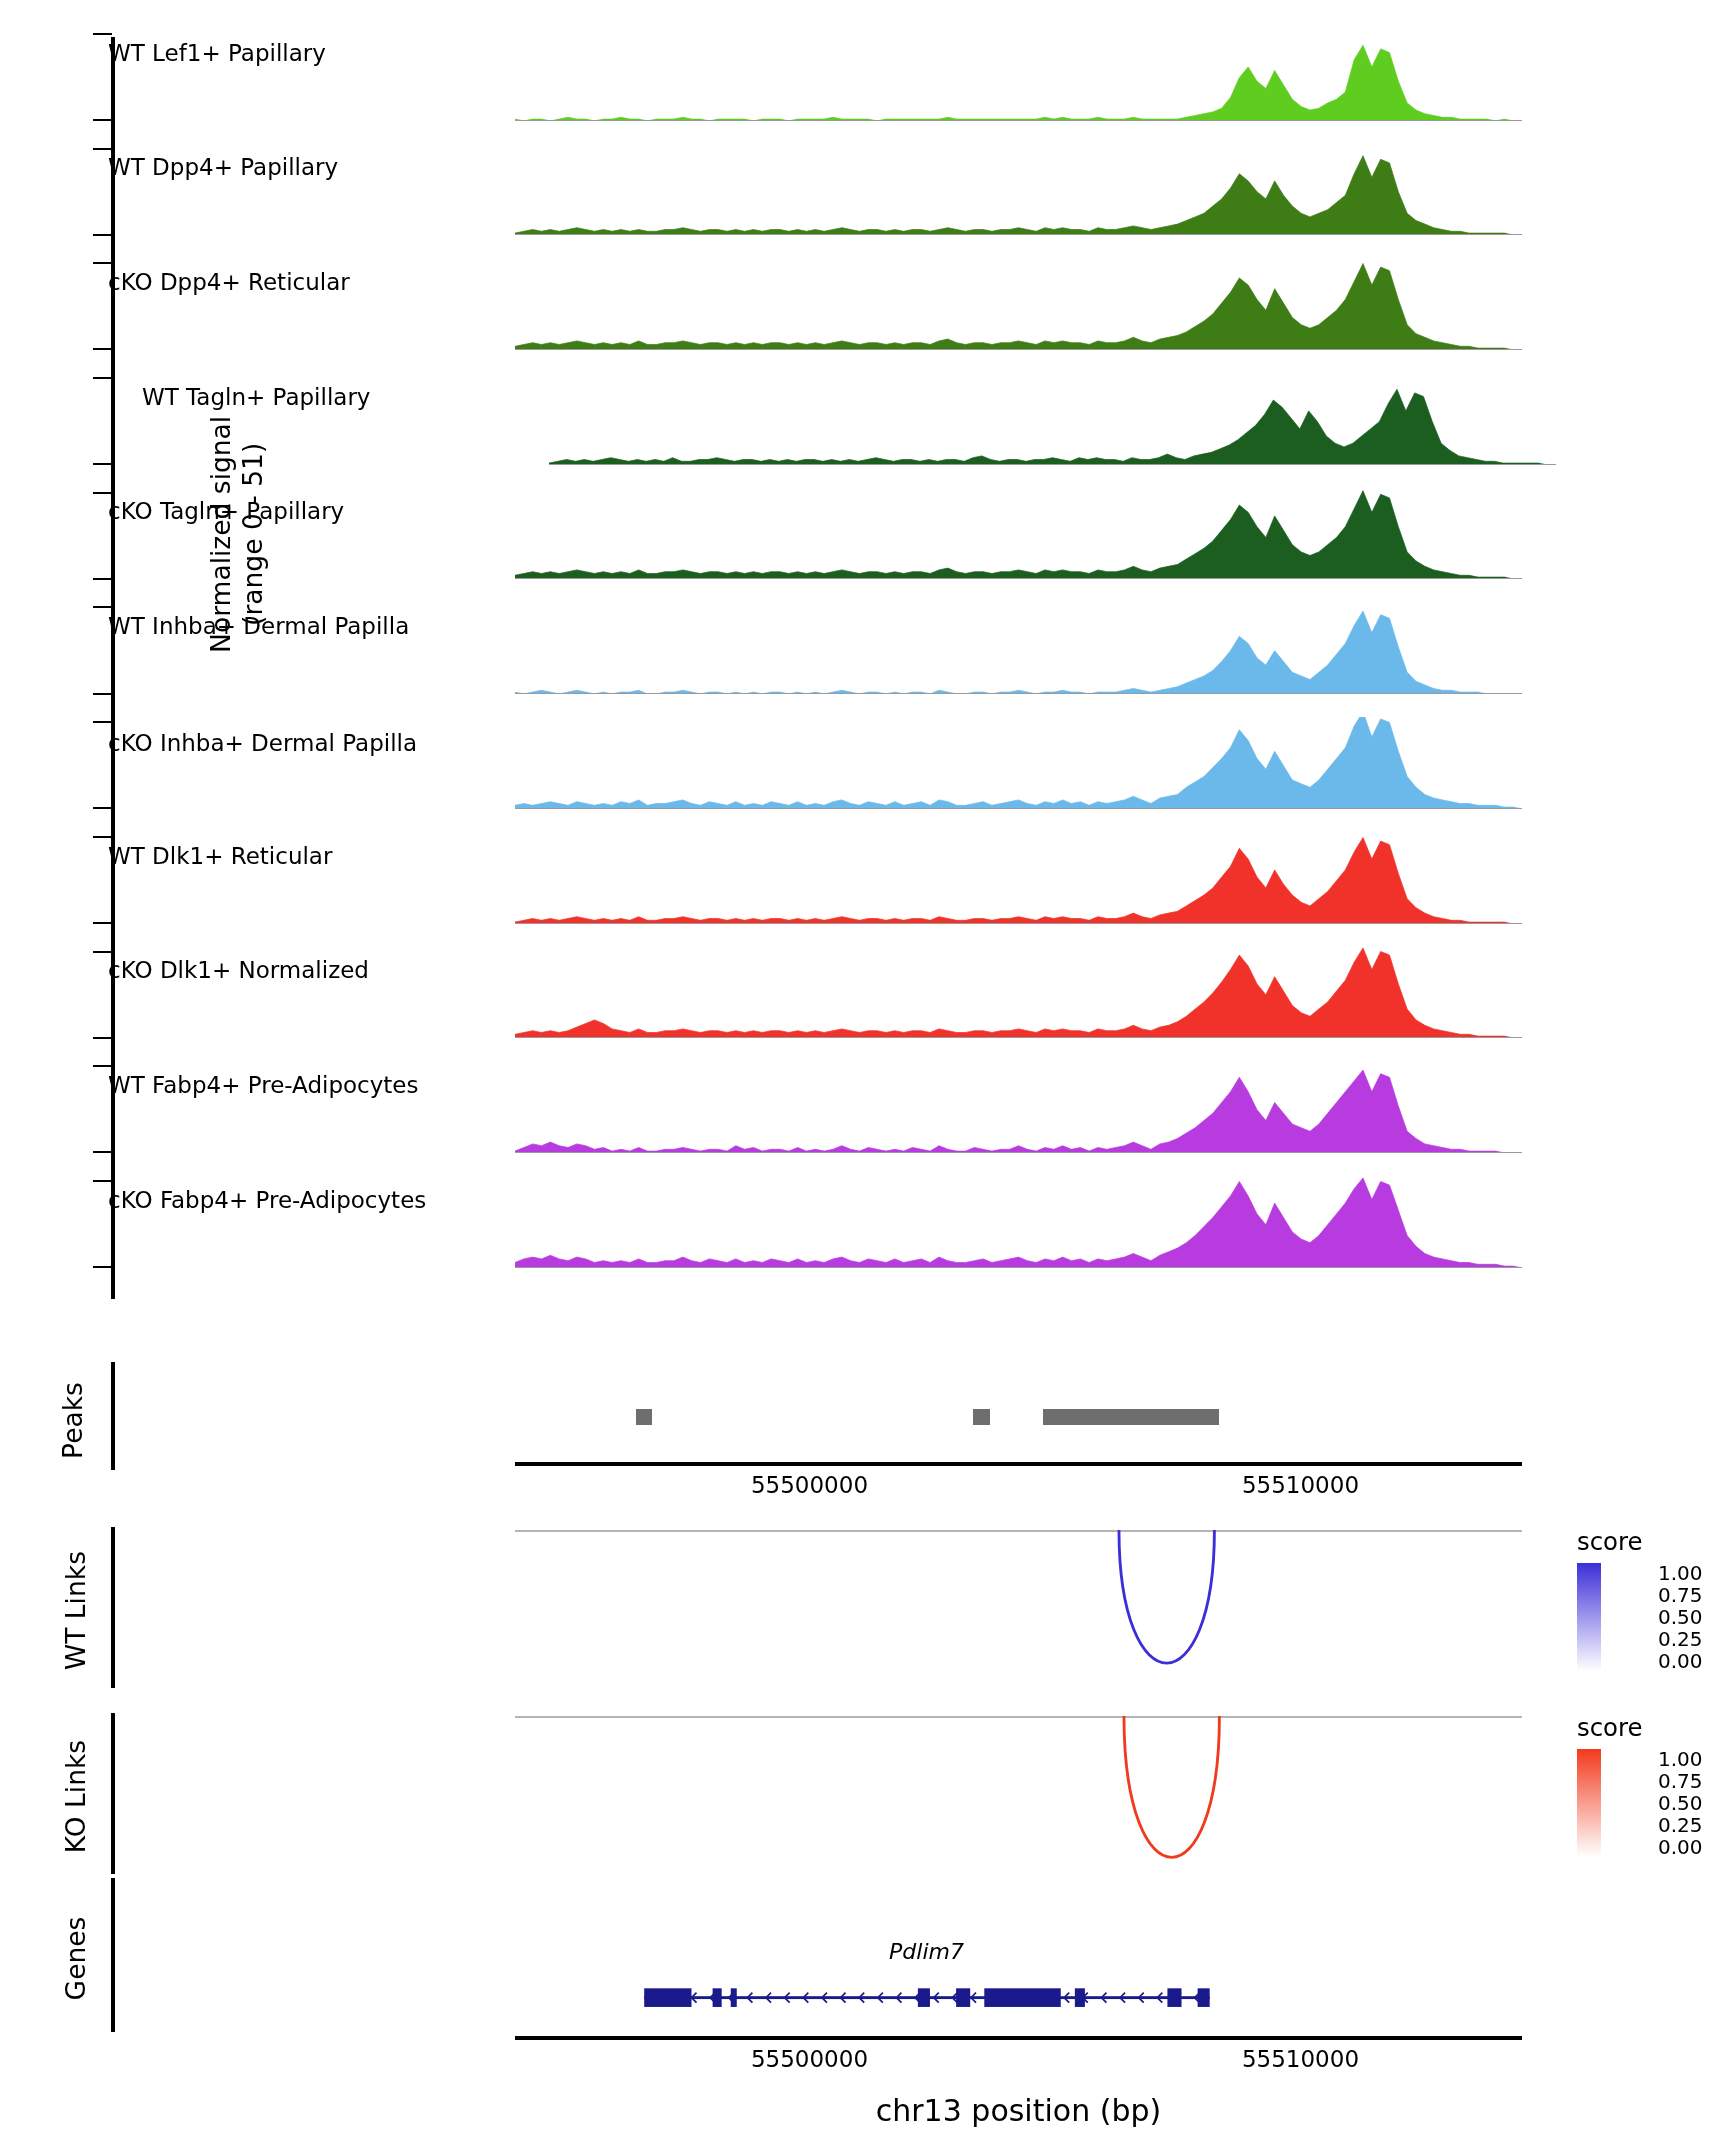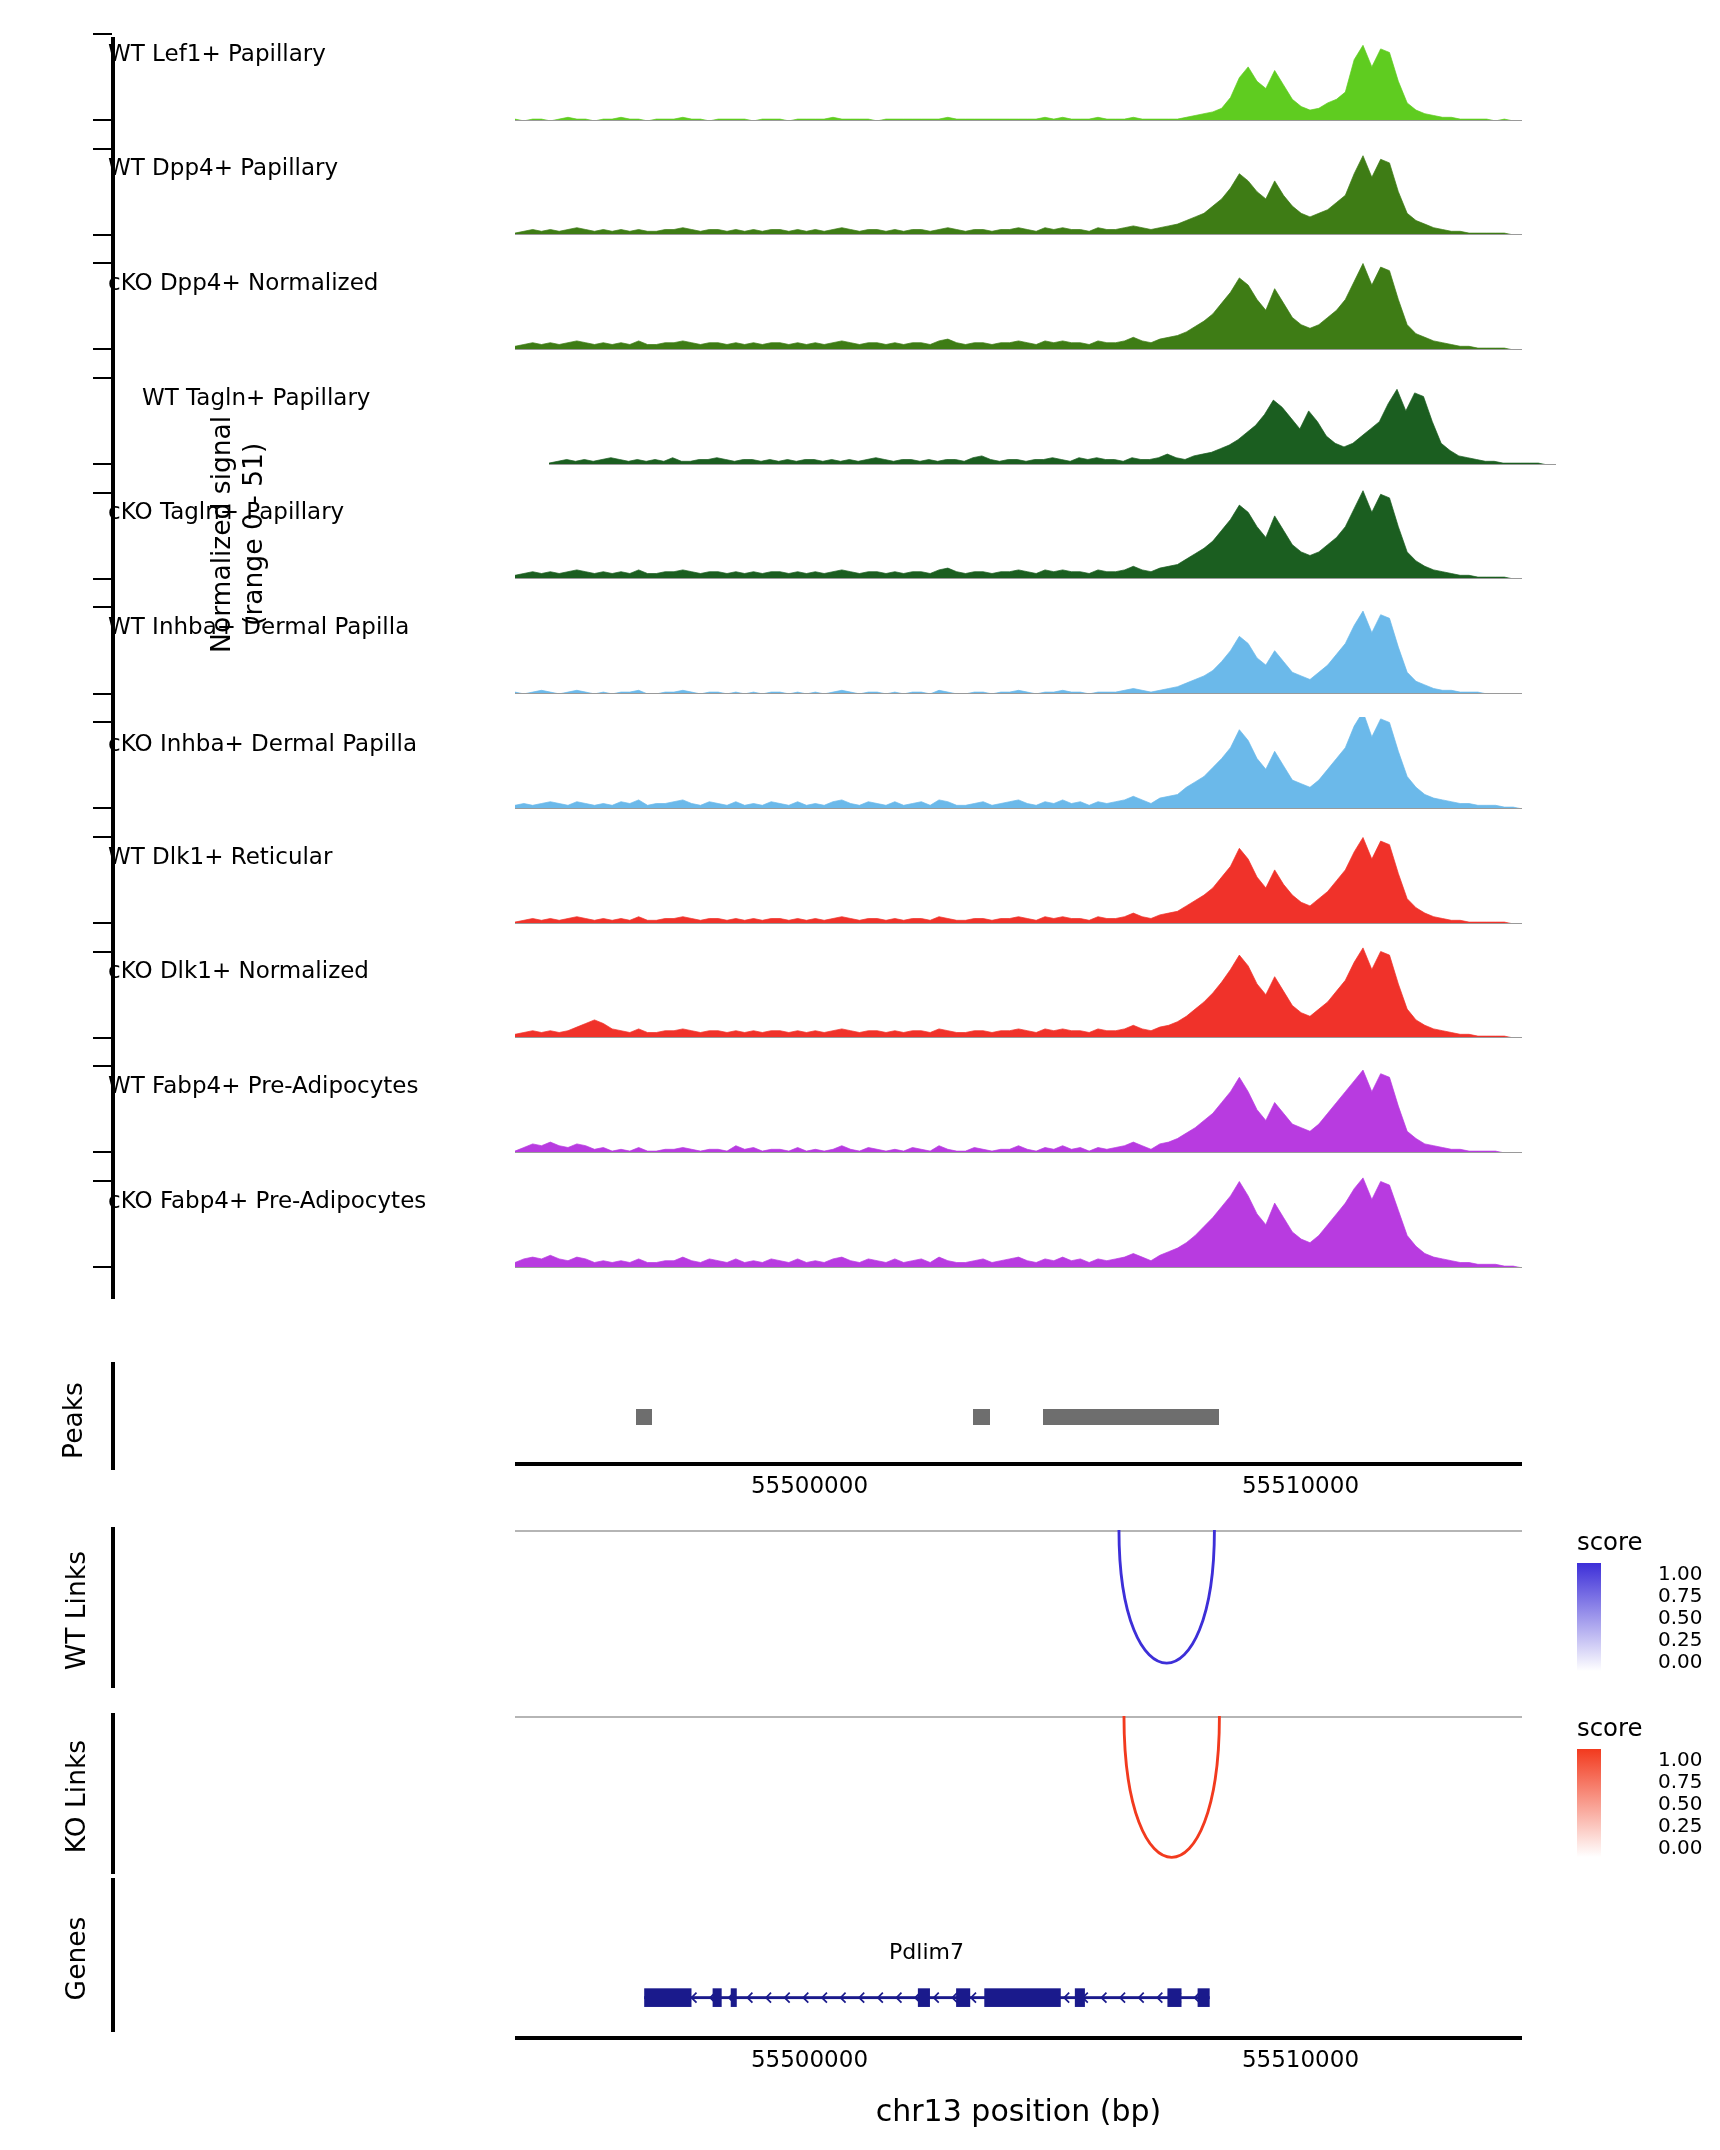--- a/index.html
+++ b/index.html
@@ -253,21 +253,21 @@
           <div class="track-baseline" style="top: 91px;"></div>
         </div>
         <div class="track-row" style="top: 143px;">
           <div class="track-label" style="top: 11px;">WT Dpp4+ Papillary</div>
           <svg width="1007" height="92" class="track-svg" style="position: absolute; left: 515px; top: 0px;" viewBox="0 0 1404 128">
             <path d="M 0 128 L 0.00 125.49 L 12.32 122.98 L 24.63 120.47 L 36.95 122.98 L 49.26 120.47 L 61.58 122.98 L 73.89 120.47 L 86.21 117.96 L 98.53 120.47 L 110.84 122.98 L 123.16 120.47 L 135.47 122.98 L 147.79 120.47 L 160.11 122.98 L 172.42 120.47 L 184.74 122.98 L 197.05 122.98 L 209.37 120.47 L 221.68 120.47 L 234.00 117.96 L 246.32 120.47 L 258.63 122.98 L 270.95 120.47 L 283.26 120.47 L 295.58 122.98 L 307.89 120.47 L 320.21 122.98 L 332.53 120.47 L 344.84 122.98 L 357.16 120.47 L 369.47 120.47 L 381.79 122.98 L 394.11 120.47 L 406.42 122.98 L 418.74 120.47 L 431.05 122.98 L 443.37 120.47 L 455.68 117.96 L 468.00 120.47 L 480.32 122.98 L 492.63 120.47 L 504.95 120.47 L 517.26 122.98 L 529.58 120.47 L 541.89 122.98 L 554.21 120.47 L 566.53 120.47 L 578.84 122.98 L 591.16 120.47 L 603.47 117.96 L 615.79 120.47 L 628.11 122.98 L 640.42 120.47 L 652.74 120.47 L 665.05 122.98 L 677.37 120.47 L 689.68 120.47 L 702.00 117.96 L 714.32 120.47 L 726.63 122.98 L 738.95 117.96 L 751.26 120.47 L 763.58 117.96 L 775.89 120.47 L 788.21 120.47 L 800.53 122.98 L 812.84 117.96 L 825.16 120.47 L 837.47 120.47 L 849.79 117.96 L 862.11 115.45 L 874.42 117.96 L 886.74 120.47 L 899.05 117.96 L 911.37 115.45 L 923.68 112.94 L 936.00 107.92 L 948.32 102.90 L 960.63 97.88 L 972.95 87.84 L 985.26 77.80 L 997.58 62.75 L 1009.89 42.67 L 1022.21 52.71 L 1034.53 67.76 L 1046.84 77.80 L 1059.16 52.71 L 1071.47 72.78 L 1083.79 87.84 L 1096.11 97.88 L 1108.42 102.90 L 1120.74 97.88 L 1133.05 92.86 L 1145.37 82.82 L 1157.68 72.78 L 1170.00 42.67 L 1182.32 17.57 L 1194.63 47.69 L 1206.95 22.59 L 1219.26 27.61 L 1231.58 67.76 L 1243.89 97.88 L 1256.21 107.92 L 1268.53 112.94 L 1280.84 117.96 L 1293.16 120.47 L 1305.47 122.98 L 1317.79 122.98 L 1330.11 125.49 L 1342.42 125.49 L 1354.74 125.49 L 1367.05 125.49 L 1379.37 125.49 L 1391.68 128.00 L 1404.00 128.00 L 1404 128 Z" fill="#3E7C15" stroke="#3E7C15" stroke-width="1"></path>
           </svg>
           <div class="track-baseline" style="top: 91px;"></div>
         </div>
         <div class="track-row" style="top: 258px;">
-          <div class="track-label" style="top: 11px;">cKO Dpp4+ Normalized</div>
+          <div class="track-label" style="top: 11px;">cKO Dpp4+ Reticular</div>
           <svg width="1007" height="92" class="track-svg" style="position: absolute; left: 515px; top: 0px;" viewBox="0 0 1404 128">
             <path d="M 0 128 L 0.00 122.98 L 12.32 120.47 L 24.63 117.96 L 36.95 120.47 L 49.26 117.96 L 61.58 120.47 L 73.89 117.96 L 86.21 115.45 L 98.53 117.96 L 110.84 120.47 L 123.16 117.96 L 135.47 120.47 L 147.79 117.96 L 160.11 120.47 L 172.42 115.45 L 184.74 120.47 L 197.05 120.47 L 209.37 117.96 L 221.68 117.96 L 234.00 115.45 L 246.32 117.96 L 258.63 120.47 L 270.95 117.96 L 283.26 117.96 L 295.58 120.47 L 307.89 117.96 L 320.21 120.47 L 332.53 117.96 L 344.84 120.47 L 357.16 117.96 L 369.47 117.96 L 381.79 120.47 L 394.11 117.96 L 406.42 120.47 L 418.74 117.96 L 431.05 120.47 L 443.37 117.96 L 455.68 115.45 L 468.00 117.96 L 480.32 120.47 L 492.63 117.96 L 504.95 117.96 L 517.26 120.47 L 529.58 117.96 L 541.89 120.47 L 554.21 117.96 L 566.53 117.96 L 578.84 120.47 L 591.16 115.45 L 603.47 112.94 L 615.79 117.96 L 628.11 120.47 L 640.42 117.96 L 652.74 117.96 L 665.05 120.47 L 677.37 117.96 L 689.68 117.96 L 702.00 115.45 L 714.32 117.96 L 726.63 120.47 L 738.95 115.45 L 751.26 117.96 L 763.58 115.45 L 775.89 117.96 L 788.21 117.96 L 800.53 120.47 L 812.84 115.45 L 825.16 117.96 L 837.47 117.96 L 849.79 115.45 L 862.11 110.43 L 874.42 115.45 L 886.74 117.96 L 899.05 112.94 L 911.37 110.43 L 923.68 107.92 L 936.00 102.90 L 948.32 95.37 L 960.63 87.84 L 972.95 77.80 L 985.26 62.75 L 997.58 47.69 L 1009.89 27.61 L 1022.21 37.65 L 1034.53 57.73 L 1046.84 72.78 L 1059.16 42.67 L 1071.47 62.75 L 1083.79 82.82 L 1096.11 92.86 L 1108.42 97.88 L 1120.74 92.86 L 1133.05 82.82 L 1145.37 72.78 L 1157.68 57.73 L 1170.00 32.63 L 1182.32 7.53 L 1194.63 37.65 L 1206.95 12.55 L 1219.26 17.57 L 1231.58 57.73 L 1243.89 92.86 L 1256.21 105.41 L 1268.53 110.43 L 1280.84 115.45 L 1293.16 117.96 L 1305.47 120.47 L 1317.79 122.98 L 1330.11 122.98 L 1342.42 125.49 L 1354.74 125.49 L 1367.05 125.49 L 1379.37 125.49 L 1391.68 128.00 L 1404.00 128.00 L 1404 128 Z" fill="#3E7C15" stroke="#3E7C15" stroke-width="1"></path>
           </svg>
           <div class="track-baseline" style="top: 91px;"></div>
         </div>
         <div class="track-row" style="top: 373px; margin-left: 34px;">
           <div class="track-label" style="top: 11px;">WT Tagln+ Papillary</div>
           <svg width="1007" height="92" class="track-svg" style="position: absolute; left: 515px; top: 0px;" viewBox="0 0 1404 128">
             <path d="M 0 128 L 0.00 125.49 L 12.32 122.98 L 24.63 120.47 L 36.95 122.98 L 49.26 120.47 L 61.58 122.98 L 73.89 120.47 L 86.21 117.96 L 98.53 120.47 L 110.84 122.98 L 123.16 120.47 L 135.47 122.98 L 147.79 120.47 L 160.11 122.98 L 172.42 117.96 L 184.74 122.98 L 197.05 122.98 L 209.37 120.47 L 221.68 120.47 L 234.00 117.96 L 246.32 120.47 L 258.63 122.98 L 270.95 120.47 L 283.26 120.47 L 295.58 122.98 L 307.89 120.47 L 320.21 122.98 L 332.53 120.47 L 344.84 122.98 L 357.16 120.47 L 369.47 120.47 L 381.79 122.98 L 394.11 120.47 L 406.42 122.98 L 418.74 120.47 L 431.05 122.98 L 443.37 120.47 L 455.68 117.96 L 468.00 120.47 L 480.32 122.98 L 492.63 120.47 L 504.95 120.47 L 517.26 122.98 L 529.58 120.47 L 541.89 122.98 L 554.21 120.47 L 566.53 120.47 L 578.84 122.98 L 591.16 117.96 L 603.47 115.45 L 615.79 120.47 L 628.11 122.98 L 640.42 120.47 L 652.74 120.47 L 665.05 122.98 L 677.37 120.47 L 689.68 120.47 L 702.00 117.96 L 714.32 120.47 L 726.63 122.98 L 738.95 117.96 L 751.26 120.47 L 763.58 117.96 L 775.89 120.47 L 788.21 120.47 L 800.53 122.98 L 812.84 117.96 L 825.16 120.47 L 837.47 120.47 L 849.79 117.96 L 862.11 112.94 L 874.42 117.96 L 886.74 120.47 L 899.05 115.45 L 911.37 112.94 L 923.68 110.43 L 936.00 105.41 L 948.32 100.39 L 960.63 92.86 L 972.95 82.82 L 985.26 72.78 L 997.58 57.73 L 1009.89 37.65 L 1022.21 47.69 L 1034.53 62.75 L 1046.84 77.80 L 1059.16 52.71 L 1071.47 67.76 L 1083.79 87.84 L 1096.11 97.88 L 1108.42 102.90 L 1120.74 97.88 L 1133.05 87.84 L 1145.37 77.80 L 1157.68 67.76 L 1170.00 42.67 L 1182.32 22.59 L 1194.63 52.71 L 1206.95 27.61 L 1219.26 32.63 L 1231.58 67.76 L 1243.89 97.88 L 1256.21 107.92 L 1268.53 115.45 L 1280.84 117.96 L 1293.16 120.47 L 1305.47 122.98 L 1317.79 122.98 L 1330.11 125.49 L 1342.42 125.49 L 1354.74 125.49 L 1367.05 125.49 L 1379.37 125.49 L 1391.68 128.00 L 1404.00 128.00 L 1404 128 Z" fill="#1B5E20" stroke="#1B5E20" stroke-width="1"></path>
           </svg>
@@ -383,21 +383,21 @@
           <div class="legend-tick">0.25</div>
           <div class="legend-tick">0.00</div>
         </div>
       </div>
     </div>
   </div>
 
   <div id="genes-block">
     <div class="block-label" style="left:-14.3px; top:72px; width:179px; text-align:center; transform:rotate(-90deg); transform-origin:center center;">Genes</div>
     <div class="vbar" style="left:111px; top:7.2px; height:154px;"></div>
-    <div class="gene-name" id="gene-name" style="left: 783px; top: 68px;">Pdlim7</div>
+    <div class="gene-name" id="gene-name" style="left: 783px; top: 68px; font-style: italic;">Pdlim7</div>
     <svg id="gene-model-svg" style="position:absolute; left:515px; top:108px;" width="1007" height="43" viewBox="0 0 1404 60">
         <rect x="179.71200000000002" y="24" width="789.0479999999999" height="4" fill="#1A1A8C"></rect>
         <path d="M 200.71200000000002 19 L 193.71200000000002 26 L 200.71200000000002 33" fill="none" stroke="#1A1A8C" stroke-width="2.4"></path>
         <path d="M 226.71200000000002 19 L 219.71200000000002 26 L 226.71200000000002 33" fill="none" stroke="#1A1A8C" stroke-width="2.4"></path>
         <path d="M 252.71200000000002 19 L 245.71200000000002 26 L 252.71200000000002 33" fill="none" stroke="#1A1A8C" stroke-width="2.4"></path>
         <path d="M 278.712 19 L 271.712 26 L 278.712 33" fill="none" stroke="#1A1A8C" stroke-width="2.4"></path>
         <path d="M 304.712 19 L 297.712 26 L 304.712 33" fill="none" stroke="#1A1A8C" stroke-width="2.4"></path>
         <path d="M 330.712 19 L 323.712 26 L 330.712 33" fill="none" stroke="#1A1A8C" stroke-width="2.4"></path>
         <path d="M 356.712 19 L 349.712 26 L 356.712 33" fill="none" stroke="#1A1A8C" stroke-width="2.4"></path>
         <path d="M 382.712 19 L 375.712 26 L 382.712 33" fill="none" stroke="#1A1A8C" stroke-width="2.4"></path>

